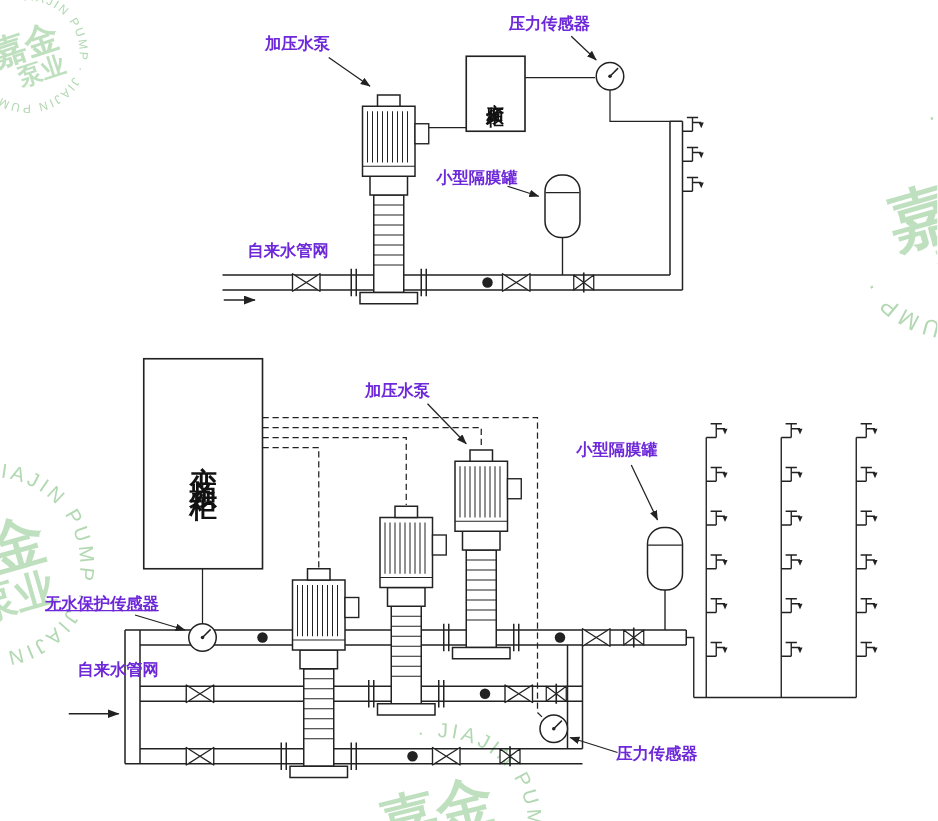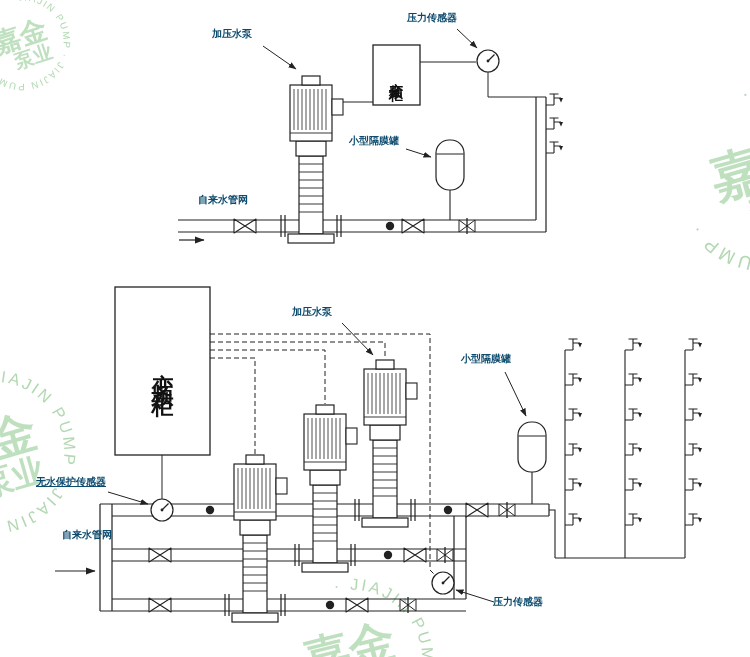--- a/index.html
+++ b/index.html
@@ -1,19 +1,19 @@
 <!DOCTYPE html>
 <html><head>
 <meta charset="utf-8">
 <style>
   html,body{margin:0;padding:0;background:#fff;}
   .canvas{position:relative;width:750px;height:657px;background:#fff;overflow:hidden;
           font-family:"Liberation Sans",sans-serif;}
   svg{position:absolute;left:0;top:0;}
-  .lbl{position:absolute;color:#0c4a6e;font-size:10px;font-weight:bold;white-space:nowrap;
+  .lbl{position:absolute;color:#6d28d9;font-size:13px;font-weight:bold;white-space:nowrap;
        line-height:1.1;}
   .vfd-text{position:absolute;display:flex;align-items:center;justify-content:center;
        writing-mode:vertical-rl;text-orientation:upright;color:#111;font-weight:bold;}
   .vfd-top{left:373px;top:45px;width:47px;height:60px;font-size:14px;letter-spacing:3px;}
   .vfd-bottom{left:115px;top:287px;width:95px;height:168px;font-size:22px;letter-spacing:11px;}
 </style>
 </head>
 <body>
 
 <div class="canvas">

